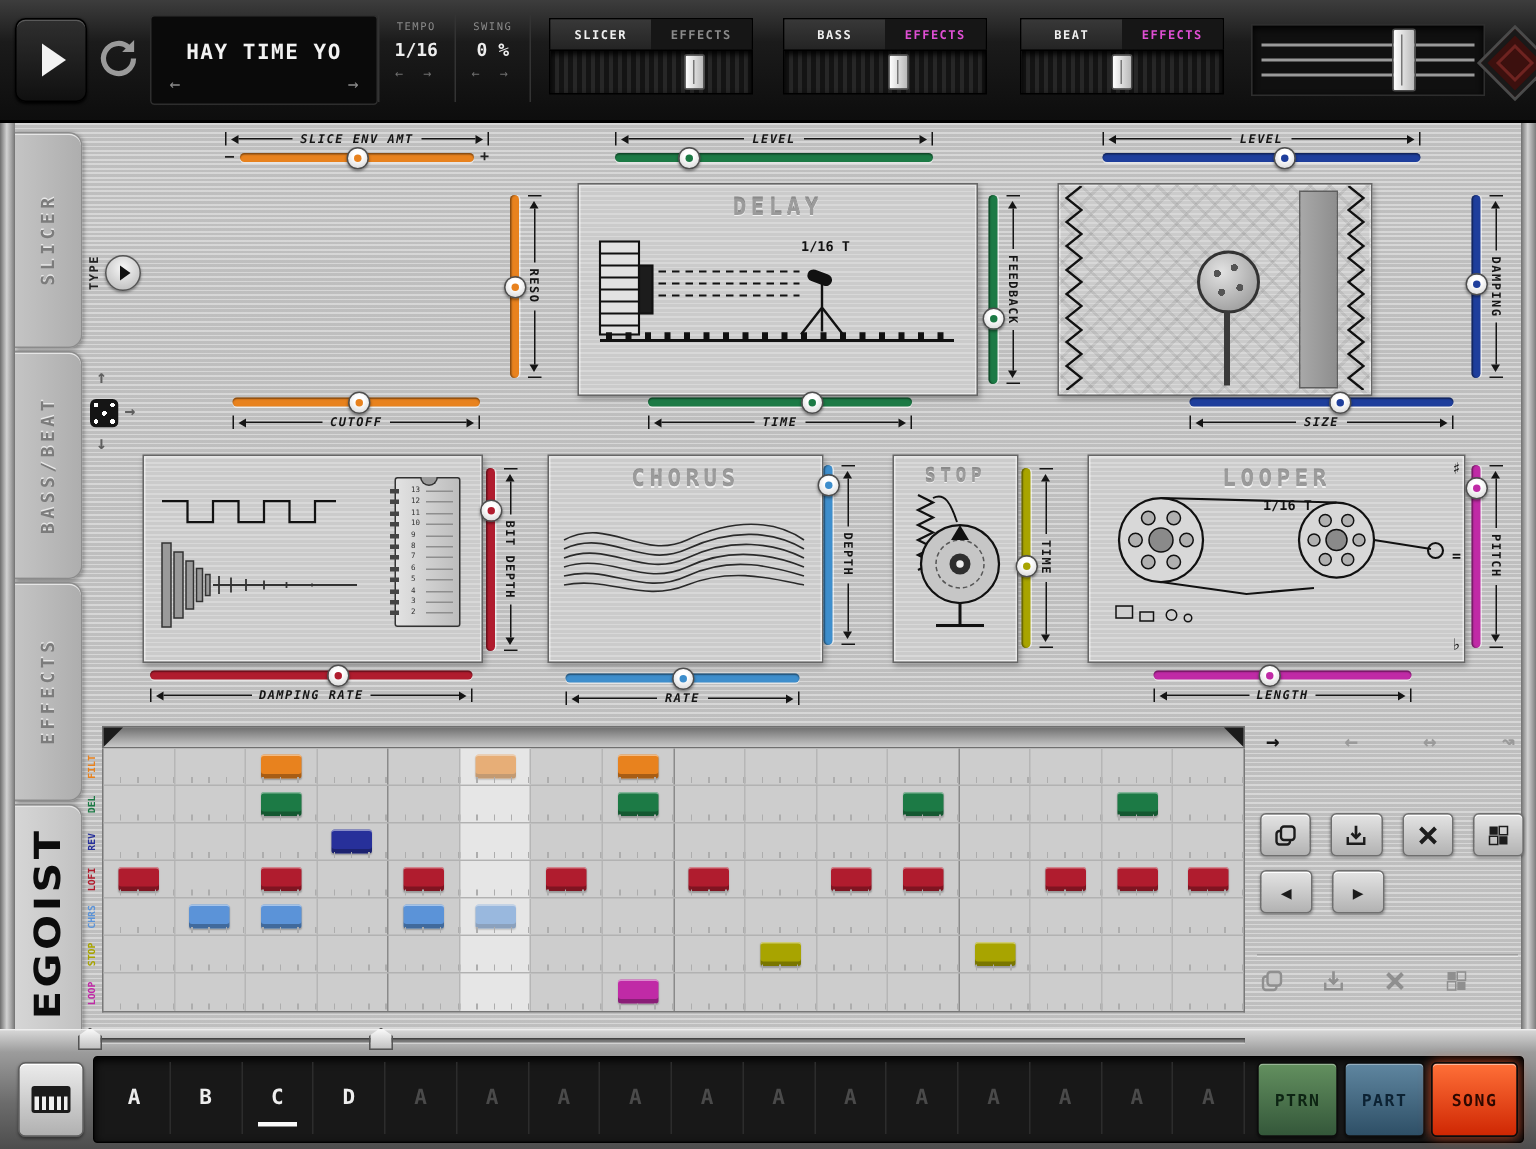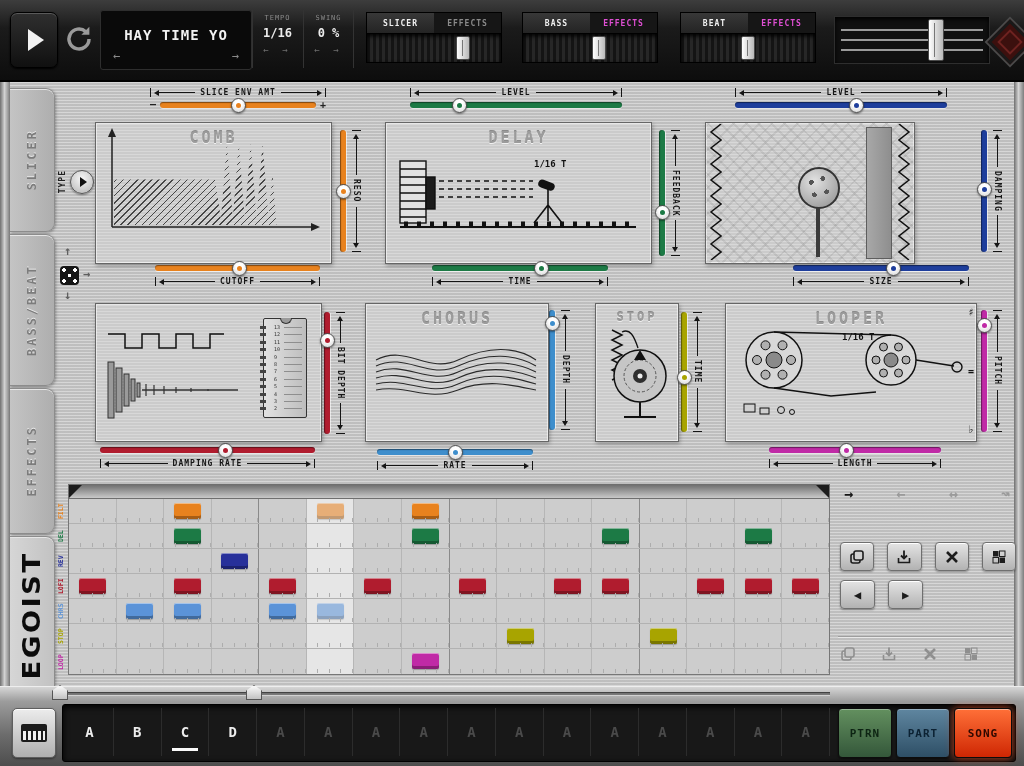--- a/index.html
+++ b/index.html
@@ -51,21 +51,21 @@
               color:#7c7c7c;text-shadow:1px 0 0 #e8e8e8;}
   .stab.logo-tab{background:linear-gradient(90deg,#d6d6d6,#c2c2c2);}
   .stab.logo-tab .vtxt{font-family:"DejaVu Sans",sans-serif;font-size:24px;color:#0c0c0c;letter-spacing:2px;text-shadow:none;transform:rotate(180deg) scaleY(1.15);}
   
   .panel{position:absolute;border:1px solid #666;background:repeating-linear-gradient(0deg,#d8d8d8 0 1px,#cbcbcb 1px 3px);
          box-shadow:inset 0 0 0 1px rgba(255,255,255,.55),1px 2px 4px rgba(0,0,0,.28);}
   .fxtitle{position:absolute;left:0;right:0;top:6px;text-align:center;font-size:15px;font-weight:bold;letter-spacing:3px;
            color:#9b9b9b;text-shadow:0 1px 0 #f0f0f0,0 -1px 0 #8a8a8a;z-index:3;}
   .fxtitle .plate{background:#bfbfbf;padding:1px 8px;box-shadow:0 0 0 1px #a2a2a2;}
   
-  .axlabel{display:flex;align-items:center;height:9px;font-size:8px;font-weight:bold;letter-spacing:1px;color:#151515;}
+  .axlabel{display:flex;align-items:center;height:9px;font-size:8px;font-weight:bold;letter-spacing:1px;color:#151515;font-style:italic;}
   .axlabel .eb{width:1px;height:9px;background:#151515;}
   .axlabel .tl{width:0;height:0;border:3px solid transparent;border-right:5px solid #151515;}
   .axlabel .tr{width:0;height:0;border:3px solid transparent;border-left:5px solid #151515;}
   .axlabel .ln{flex:1;height:1px;background:#151515;}
   .axlabel .txt{padding:0 5px;white-space:nowrap;}
   .hsl{position:absolute;}
   .htrack{position:relative;height:6px;border-radius:3px;background:currentColor;box-shadow:inset 0 1px 1px rgba(0,0,0,.45),0 1px 0 rgba(255,255,255,.6);}
   .knob{position:absolute;width:13px;height:13px;border-radius:50%;border:1px solid #4e4e4e;cursor:pointer;
         background:radial-gradient(circle at 50% 35%,#ffffff 30%,#cfcfcf);box-shadow:0 1px 2px rgba(0,0,0,.45);}
   .htrack .knob{top:-4px;}
@@ -307,29 +307,20 @@
       </div>
   </div>
 
   <div class="typebox">
     <span class="vtxt">TYPE</span>
     <div class="typebtn">
         <i></i>
       </div>
   </div>
 
-  <div class="panel" style="left:95px;top:122px;width:235px;height:140px">
-    <div class="fxtitle">COMB</div>
-    <svg class="svgfill" width="233" height="138">
-      <path d="M16 12 v92 M16 104 h202" stroke="#222" stroke-width="1.5" fill="none"></path>
-      <path d="M16 5 l-4 9 h8 z" fill="#222"></path>
-      <path d="M224 104 l-9 -4 v8 z" fill="#222"></path>
-    </svg>
-    <div class="comb-hatch"></div>
-  </div>
 
   <div class="panel" style="left:385px;top:122px;width:265px;height:140px">
     <div class="fxtitle">DELAY</div>
     <svg class="svgfill" width="263" height="138">
       <g stroke="#111" fill="#e2e2e2" stroke-width="1.4">
         <rect x="14" y="38" width="26" height="62"></rect>
         <path d="M14 46h26 M14 54h26 M14 62h26 M14 70h26 M14 78h26 M14 86h26 M14 94h26"></path>
         <rect x="40" y="54" width="9" height="32" fill="#1c1c1c"></rect>
       </g>
       <path d="M53 58h94 M53 66h94 M53 74h94" stroke="#111" stroke-width="1.4" stroke-dasharray="5 4" fill="none"></path>

